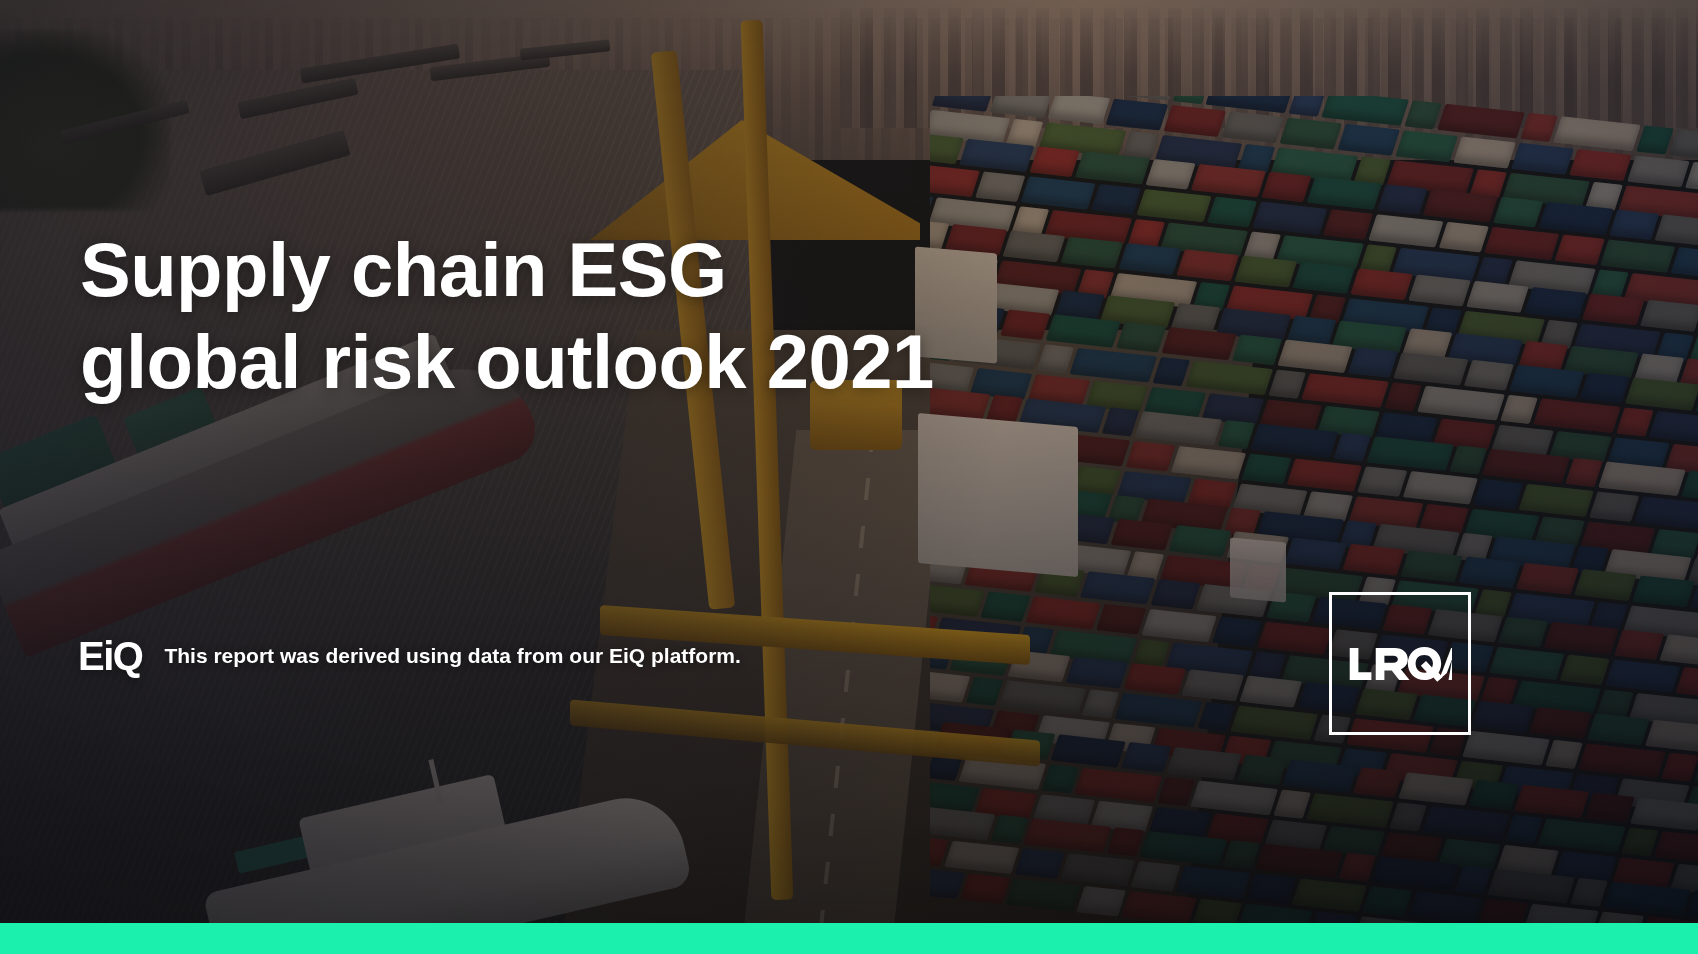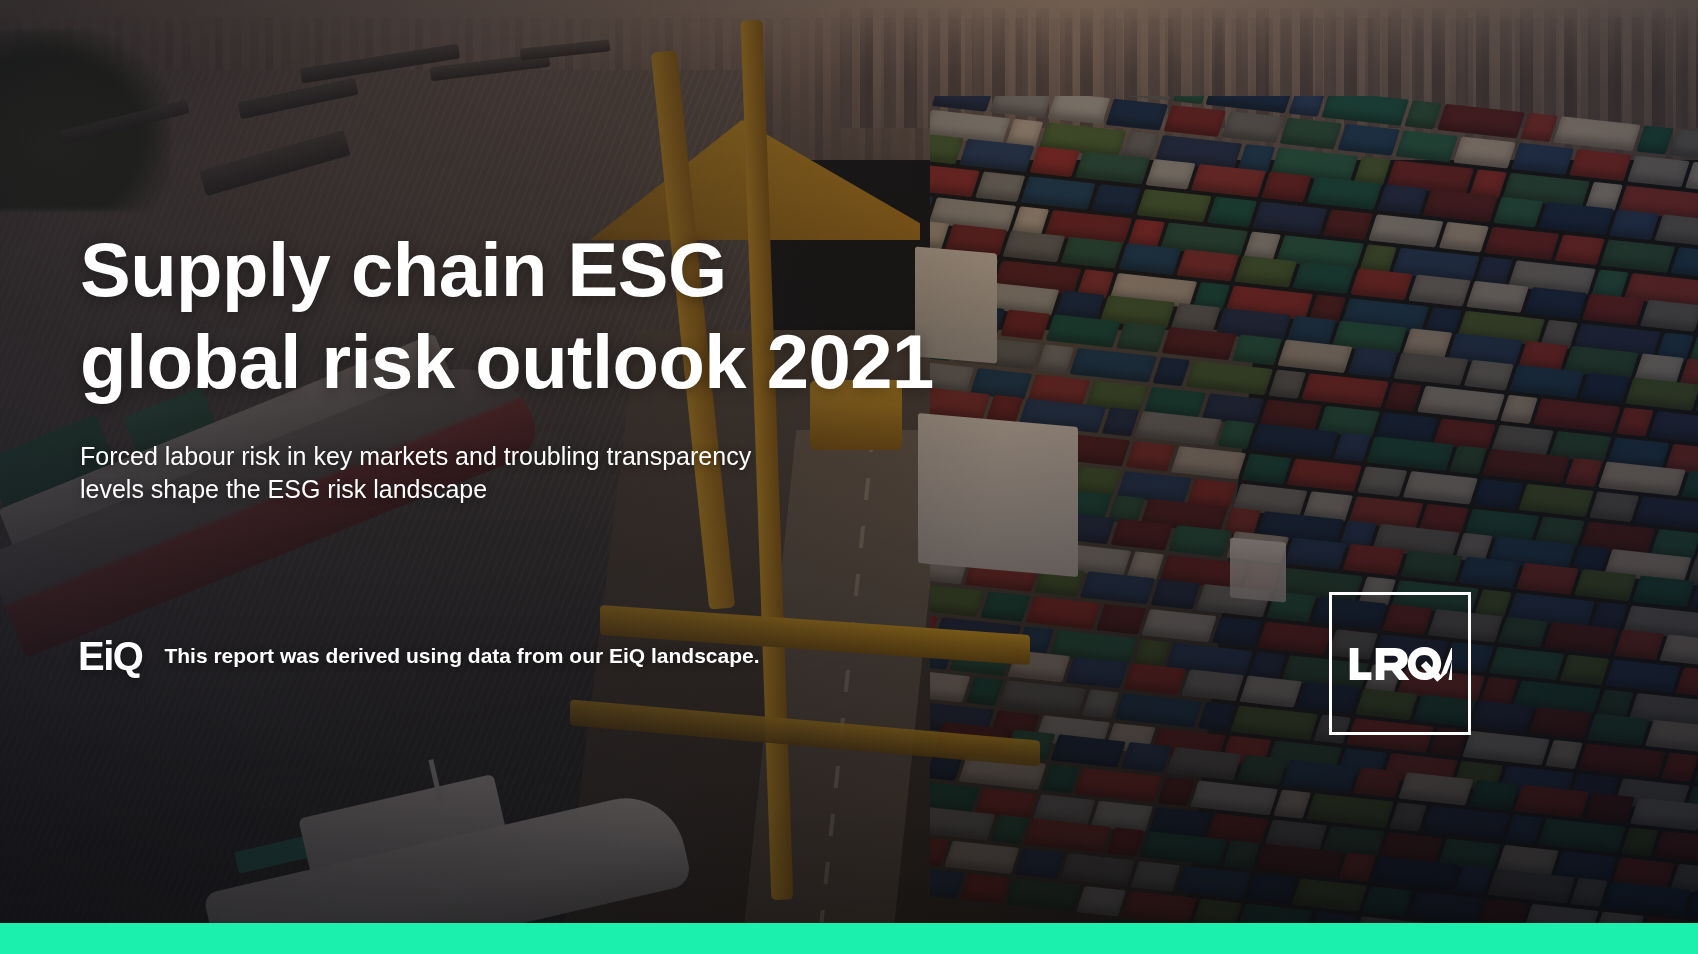--- a/index.html
+++ b/index.html
@@ -755,26 +755,24 @@
     <div class="grade"></div>
     <div class="scrim"></div>
     <div class="vignette"></div>
   </div>
 
   <div class="content">
 
     <h1 class="title">Supply chain ESG
 global risk outlook 2021</h1>
 
-    <p class="subtitle">Forced labour risk in key markets and troubling transparency
-levels shape the ESG risk landscape</p>
 
     <div class="eiq-row">
       <span class="eiq-logo">EiQ</span>
-      <span class="eiq-note">This report was derived using data from our EiQ landscape.</span>
+      <span class="eiq-note">This report was derived using data from our EiQ platform.</span>
     </div>
 
     <div class="lrqa-box">
       <svg class="lrqa-mark" viewBox="0 0 240 98" aria-label="LRQA">
         <g fill="#ffffff">
 
           <path d="M4 12 h20 v56 h30 v18 H4 Z"></path>
 
           <path d="M64 12 h44 c18 0 30 11 30 26 0 11-6 19-16 23l20 25h-24l-17-22h-17v22H64Z
                    M84 30v16h21c6 0 10-3 10-8s-4-8-10-8Z"></path>

